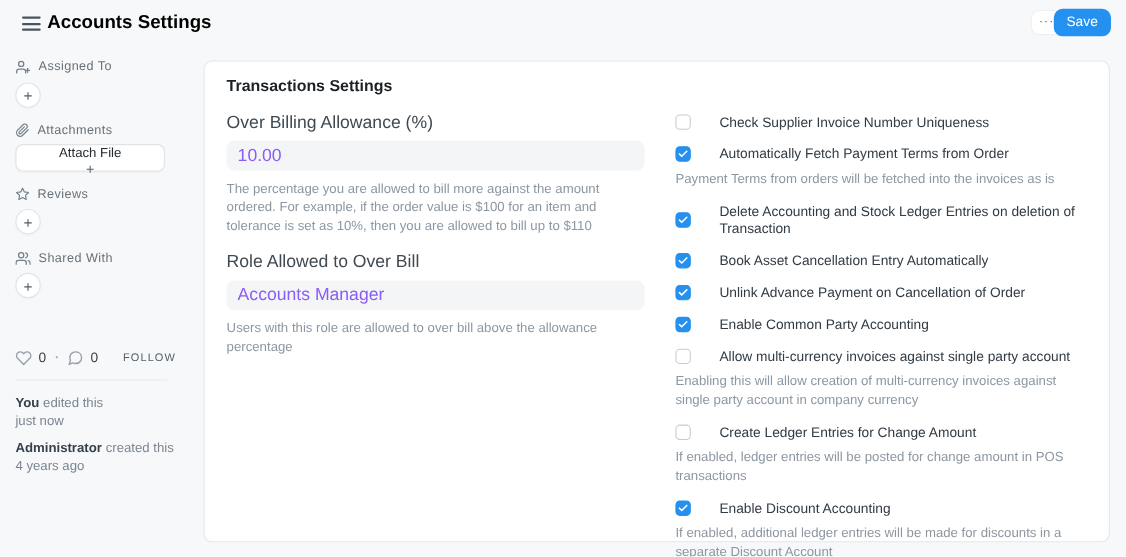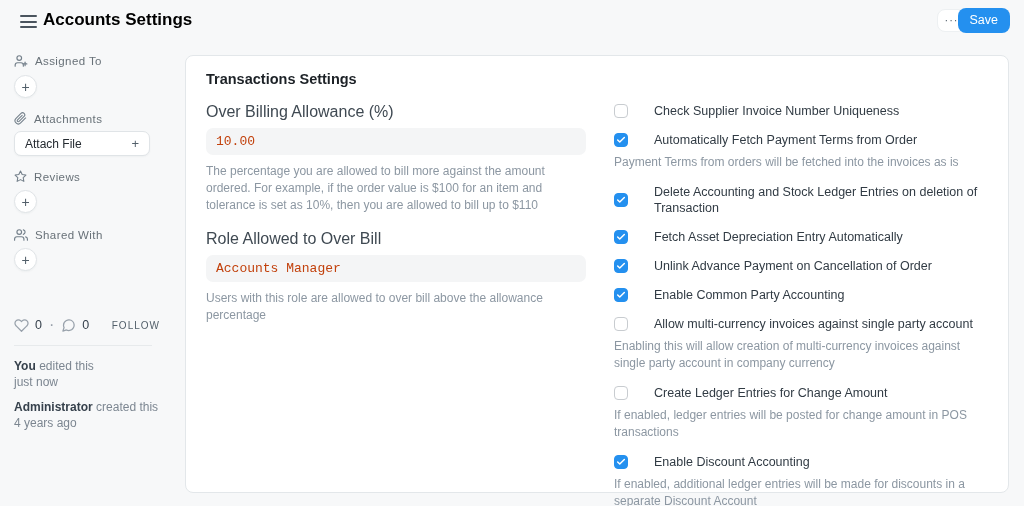--- a/index.html
+++ b/index.html
@@ -29,41 +29,41 @@
     font-size: 11.5px; letter-spacing: .4px; color: #687178; text-align: right; }
   .sb-label svg { flex: none; }
   .plus-circle { position: absolute; width: 23px; height: 23px; border-radius: 50%;
     background: #fff; border: 1px solid #e0e4e7; box-shadow: 0 1px 2px rgba(25,39,52,.04);
     display: flex; align-items: center; justify-content: center;
     font-size: 14px; color: #525f6a; cursor: pointer; }
   .attach-btn { position: absolute; left: 0; width: 136px; height: 25px;
     background: #fff; border: 1px solid #e0e4e7; border-radius: 7px;
     box-shadow: 0 1px 2px rgba(25,39,52,.04);
     display: flex; align-items: center; justify-content: space-between; padding: 0 10px;
-    font-size: 12px; color: #242a30; cursor: pointer; font-family: inherit; }
+    font-size: 12px; color: #242a30; cursor: pointer; font-family: inherit; flex-direction: column; }
   .attach-btn .plus { color: #525f6a; font-size: 13px; }
   .likes-row { position: absolute; top: 264px; left: 0; width: 146px;
     display: flex; align-items: center; gap: 4px; }
   .likes-row .cnt { font-size: 12.5px; color: #36414c; margin-left: 2px; }
   .likes-row .sep { color: #98a1ab; margin: 0 3px; }
   .follow { margin-left: auto; font-size: 10px; font-weight: 500; letter-spacing: 1px;
     color: #525f6a; cursor: pointer; text-align: right; }
   .sb-divider { position: absolute; top: 293px; left: 0; width: 138px; height: 1px; background: #e7eaec; }
   .activity { position: absolute; left: 0; font-size: 12px; line-height: 16px; color: #7c8691; }
   .activity .actor { font-weight: 700; color: #36414c; }
   
   .panel { position: absolute; left: 185px; top: 55px; width: 824px; height: 438px;
     background: #fff; border: 1px solid #e3e7ea; border-radius: 8px; }
   .section-title { position: absolute; left: 20px; top: 15px; font-size: 14.5px; font-weight: 700; color: #1c2126; }
   .col-left  { position: absolute; left: 20px;  top: 47px; width: 380px; }
   .col-right { position: absolute; left: 428px; top: 47px; width: 380px; }
   .field { margin-bottom: 16px; }
   .field-label { font-size: 16px; color: #3f4952; margin-bottom: 7px; }
   .field-input { width: 100%; height: 27px; background: #f4f5f6; border: none; border-radius: 7px;
-    padding: 0 10px; font-size: 13px; color: #c2410c; font-family: Liberation Mono, monospace; outline: none; }
+    padding: 0 10px; font-size: 16px; color: #8b5cf6; font-family: Liberation Sans, sans-serif; outline: none; }
   .field-desc { font-size: 12px; color: #8c97a2; line-height: 17px; margin-top: 8px; }
   .cb-item { margin-bottom: 13px; }
   .cb-row { display: flex; align-items: center; gap: 26px; cursor: pointer; }
   .cb { width: 14px; height: 14px; flex: none; border-radius: 4px;
     background: #fff; border: 1px solid #c8ccd0;
     display: flex; align-items: center; justify-content: center; }
   .cb svg { display: none; }
   .cb.checked { background: var(--accent, #2490ef); border-color: var(--accent, #2490ef); }
   .cb.checked svg { display: block; }
   .cb-label { font-size: 12.5px; color: #313b44; line-height: 16px; }
@@ -202,21 +202,21 @@
       </div>
     </div>
 
     <div class="cb-item">
       <div class="cb-row">
         <span class="cb checked">
             <svg width="10" height="10" viewBox="0 0 24 24" fill="none" stroke="#fff" stroke-width="3.5" stroke-linecap="round" stroke-linejoin="round">
               <polyline points="20 6 9 17 4 12"></polyline>
             </svg>
           </span>
-        <span class="cb-label">Fetch Asset Depreciation Entry Automatically</span>
+        <span class="cb-label">Book Asset Cancellation Entry Automatically</span>
       </div>
     </div>
 
     <div class="cb-item">
       <div class="cb-row">
         <span class="cb checked">
             <svg width="10" height="10" viewBox="0 0 24 24" fill="none" stroke="#fff" stroke-width="3.5" stroke-linecap="round" stroke-linejoin="round">
               <polyline points="20 6 9 17 4 12"></polyline>
             </svg>
           </span>

